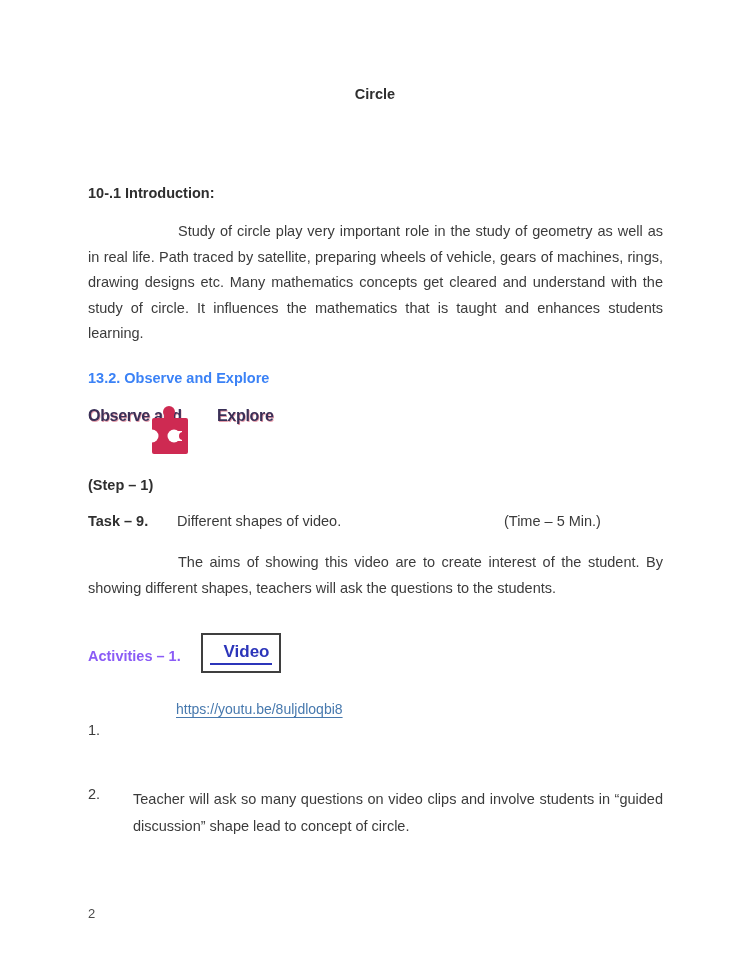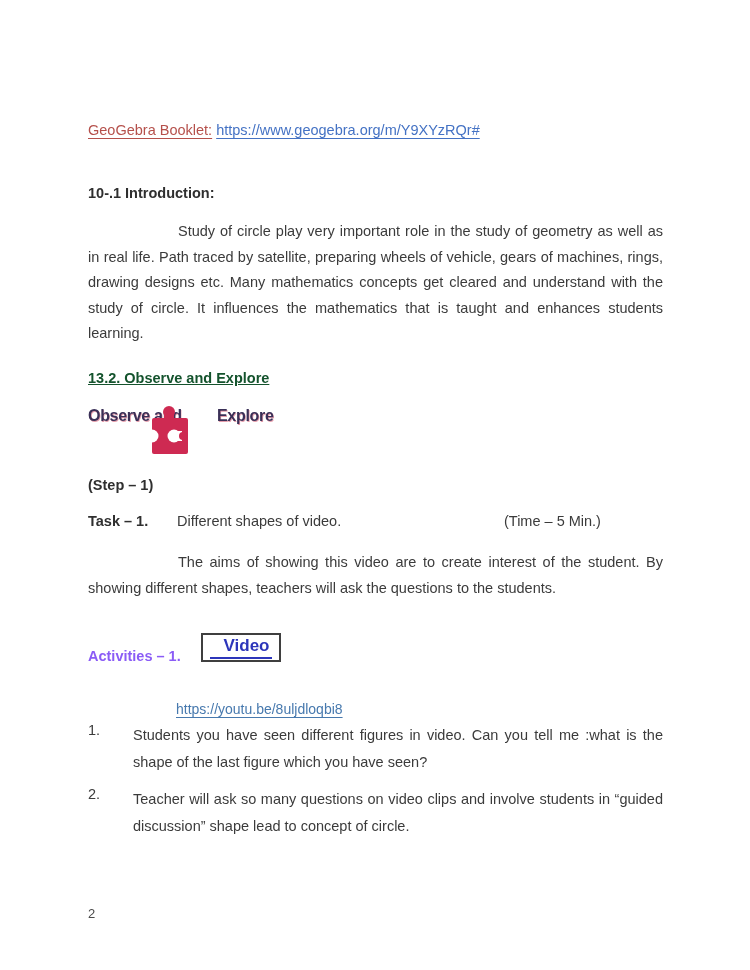--- a/index.html
+++ b/index.html
@@ -27,21 +27,21 @@
     color:#4472c4;text-decoration:underline;
     text-underline-offset:3px;cursor:pointer;
   }
 
   .intro-heading{top:185px;left:88px;font-weight:bold;color:#2f2f2f;}
   .intro-body{
     top:219px;left:88px;width:575px;
     text-align:justify;text-indent:90px;line-height:25.6px;margin:0;
   }
 
-  .section-heading{top:370px;left:88px;font-weight:bold;color:#14532d;text-decoration:underline;}
+  .section-heading{top:370px;left:88px;font-weight:bold;color:#3b82f6;}
 
   .oe-logo{top:402px;left:88px;width:240px;height:60px;}
   .oe-text{
     font-weight:bold;font-size:16px;color:#3a3057;
     text-shadow:0.7px 0.7px 0 rgba(200,40,70,0.45);
     letter-spacing:-0.3px;
   }
   .oe-text-left{position:absolute;left:0;top:5px;}
   .oe-text-right{position:absolute;left:91px;top:5px;margin-left:38px;}
   .puzzle{position:absolute;left:62px;top:3px;}
@@ -51,21 +51,21 @@
   .task-label{top:513px;left:88px;font-weight:bold;color:#2f2f2f;}
   .task-desc{top:513px;left:177px;}
   .task-time{top:513px;left:484px;margin-left:20px;}
   .task-body{
     top:549px;left:88px;width:575px;
     text-align:justify;text-indent:90px;line-height:26px;margin:0;
   }
 
   .activities-label{top:648px;left:88px;font-weight:bold;color:#8b5cf6;}
   .video-box{
-    top:633px;left:201px;width:80px;height:29px;
+    top:633px;left:201px;width:80px;height:40px;
     border:2px solid #3f3f3f;background:#ffffff;
     display:flex;align-items:center;justify-content:center;
     cursor:pointer;box-sizing:border-box;
   }
   .video-box-label{
     font-weight:bold;font-size:17px;color:#2c35ba;
     border-bottom:2px solid #2c35ba;
     padding:0 3px 1px 14px;
   }
   .video-url{
@@ -84,25 +84,22 @@
   .q2-number{top:786px;}
   .q2-text{top:786px;}
 
   .page-number{top:906px;left:88px;font-size:13px;color:#4a4a4a;}
 </style>
 </head>
 <body>
 
 <div class="page">
 
+  <div class="abs doc-title">Circle</div>
 
-  <div class="abs booklet-line">
-    <span class="booklet-label">GeoGebra Booklet:</span>
-    <a class="booklet-url">https://www.geogebra.org/m/Y9XYzRQr#</a>
-  </div>
 
   <div class="abs intro-heading">10-.1 Introduction:</div>
 
   <p class="abs intro-body">Study of circle play very important role in the study of geometry as well as in real life. Path traced by satellite, preparing wheels of vehicle, gears of machines, rings, drawing designs etc. Many mathematics concepts get cleared and understand with the study of circle. It influences the mathematics that is taught and enhances students learning.</p>
 
   <div class="abs section-heading">13.2. Observe and Explore</div>
 
   <div class="abs oe-logo">
     <span class="oe-text oe-text-left">Observe and</span>
     <span class="puzzle">
@@ -116,35 +113,34 @@
         <circle cx="24" cy="31" r="6.5" fill="#ffffff"></circle>
         <rect x="24" y="26" width="8" height="10" fill="#ffffff"></rect>
         <circle cx="33" cy="31" r="4" fill="#ce2a52"></circle>
       </svg>
     </span>
     <span class="oe-text oe-text-right">Explore</span>
   </div>
 
   <div class="abs step-label">(Step – 1)</div>
 
-  <div class="abs task-label">Task – 1.</div>
+  <div class="abs task-label">Task – 9.</div>
   <div class="abs task-desc">Different shapes of video.</div>
   <div class="abs task-time">(Time – 5 Min.)</div>
 
   <p class="abs task-body">The aims of showing this video are to create interest of the student. By showing different shapes, teachers will ask the questions to the students.</p>
 
   <div class="abs activities-label">Activities – 1.</div>
 
   <div class="abs video-box">
     <span class="video-box-label">Video</span>
   </div>
 
   <a class="abs video-url">https://youtu.be/8uljdloqbi8</a>
 
   <div class="abs q-number q1-number">1.</div>
-  <p class="abs q-text q1-text">Students you have seen different figures in video. Can you tell me :what is the shape of the last figure which you have seen?</p>
 
   <div class="abs q-number q2-number">2.</div>
   <p class="abs q-text q2-text">Teacher will ask so many questions on video clips and involve students in “guided discussion” shape lead to concept of circle.</p>
 
   <div class="abs page-number">2</div>
 
 </div>
 
 </body></html>

